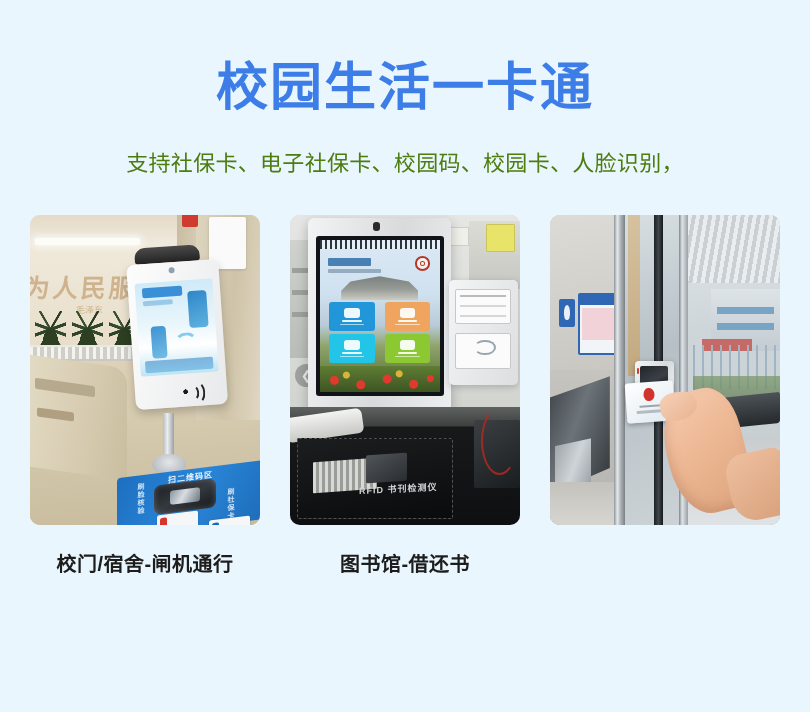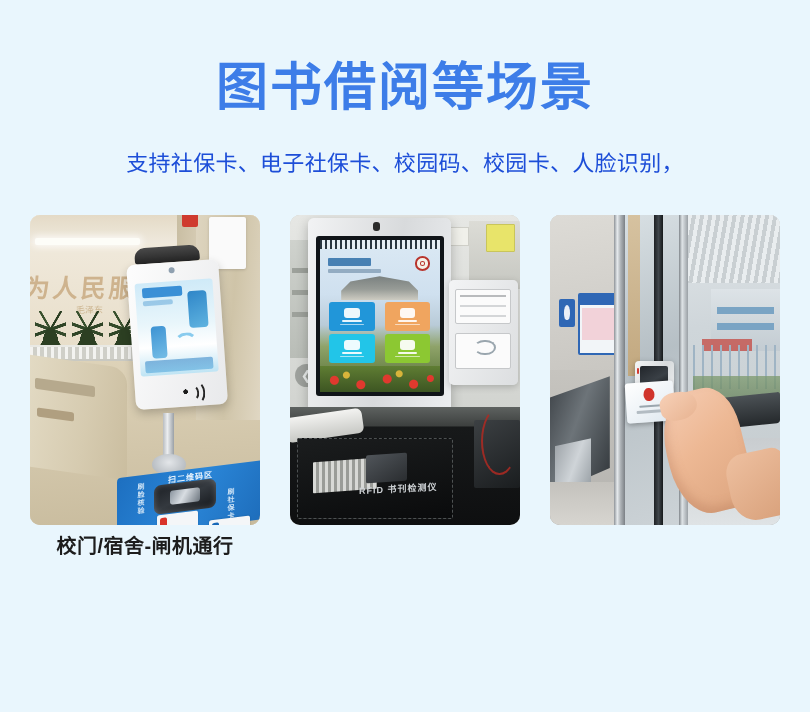--- a/index.html
+++ b/index.html
@@ -37,21 +37,21 @@
     letter-spacing: 2px;
     text-align: center;
     white-space: nowrap;
   }
 
   .subtitle {
     margin-top: 27px;
     text-align: center;
     font-size: 22px;
     line-height: 36px;
-    color: #1d4ed8;
+    color: #4d7c0f;
     letter-spacing: 0.3px;
   }
   .subtitle-line { display: block; white-space: nowrap; }
 
   
   .cards {
     margin-top: 33px;
     width: 750px;
     display: flex;
     justify-content: space-between;
@@ -67,21 +67,21 @@
   .photo {
     width: 230px;
     height: 310px;
     border-radius: 10px;
     overflow: hidden;
     position: relative;
     background: #cfc9bb;
   }
 
   .caption {
-    margin-top: 5px;
+    margin-top: 23px;
     font-size: 20px;
     font-weight: 700;
     color: #1d1d1d;
     letter-spacing: 0.5px;
     white-space: nowrap;
     text-align: center;
   }
 
   
   .p1-bg {
@@ -607,21 +607,21 @@
     background: linear-gradient(150deg,#eec0a0 0%,#d8a07a 100%);
     border-radius: 30% 20% 10% 40%;
     transform: rotate(-12deg);
   }
 </style>
 </head>
 <body>
 
 <div class="page">
 
-  <h1 class="page-title">图书借阅等场景</h1>
+  <h1 class="page-title">校园生活一卡通</h1>
 
   <div class="subtitle">
     <span class="subtitle-line">支持社保卡、电子社保卡、校园码、校园卡、人脸识别，</span>
   </div>
 
   <div class="cards">
 
     <div class="card">
       <div class="photo">
         <div class="p1-bg"></div>
@@ -726,20 +726,21 @@
 
         <div class="p2-deskfront"></div>
         <div class="p2-roller"></div>
         <div class="p2-deskplate"></div>
         <div class="p2-bookslot"></div>
         <div class="p2-bookdark"></div>
         <div class="p2-readerlabel">RFID 书刊检测仪</div>
         <div class="p2-pcabinet"></div>
         <div class="p2-redwire"></div>
       </div>
+      <div class="caption">图书馆-借还书</div>
     </div>
 
     <div class="card">
       <div class="photo">
         <div class="p3-bg"></div>
         <div class="p3-left"></div>
         <div class="p3-leftwall"></div>
         <div class="p3-sign-blue"></div>
         <div class="p3-noticeboard">
           <div class="p3-notice-hd"></div>

